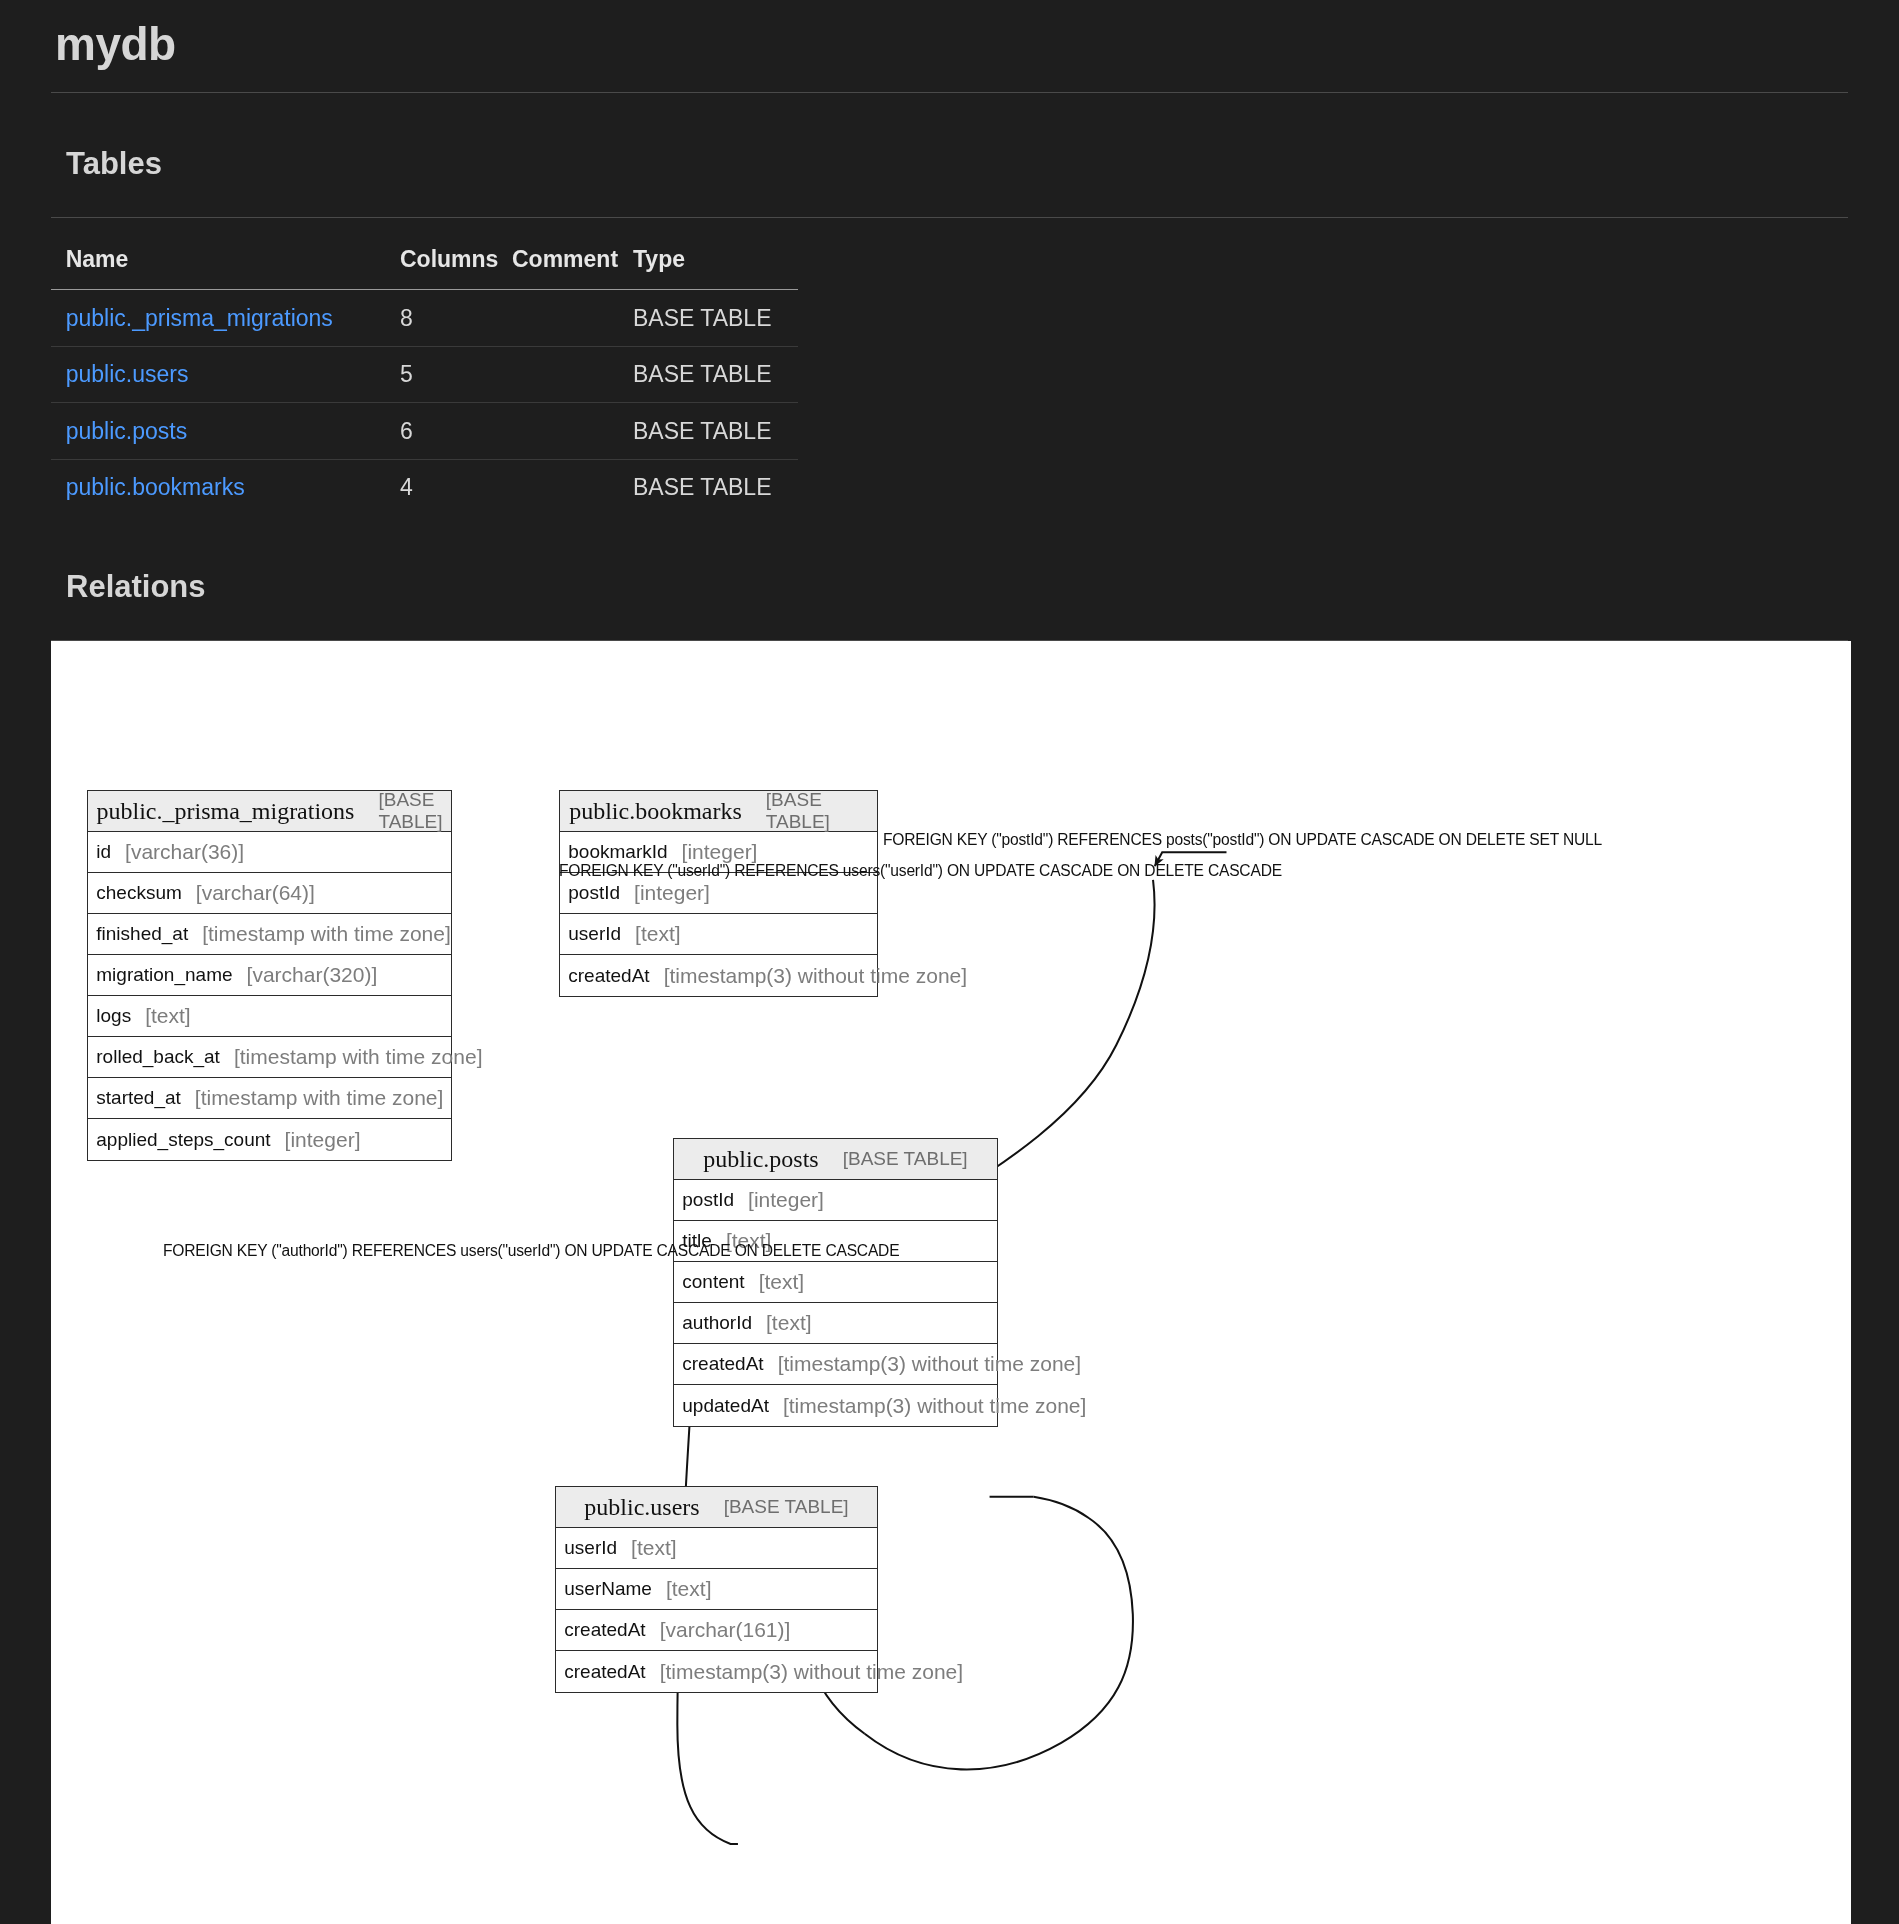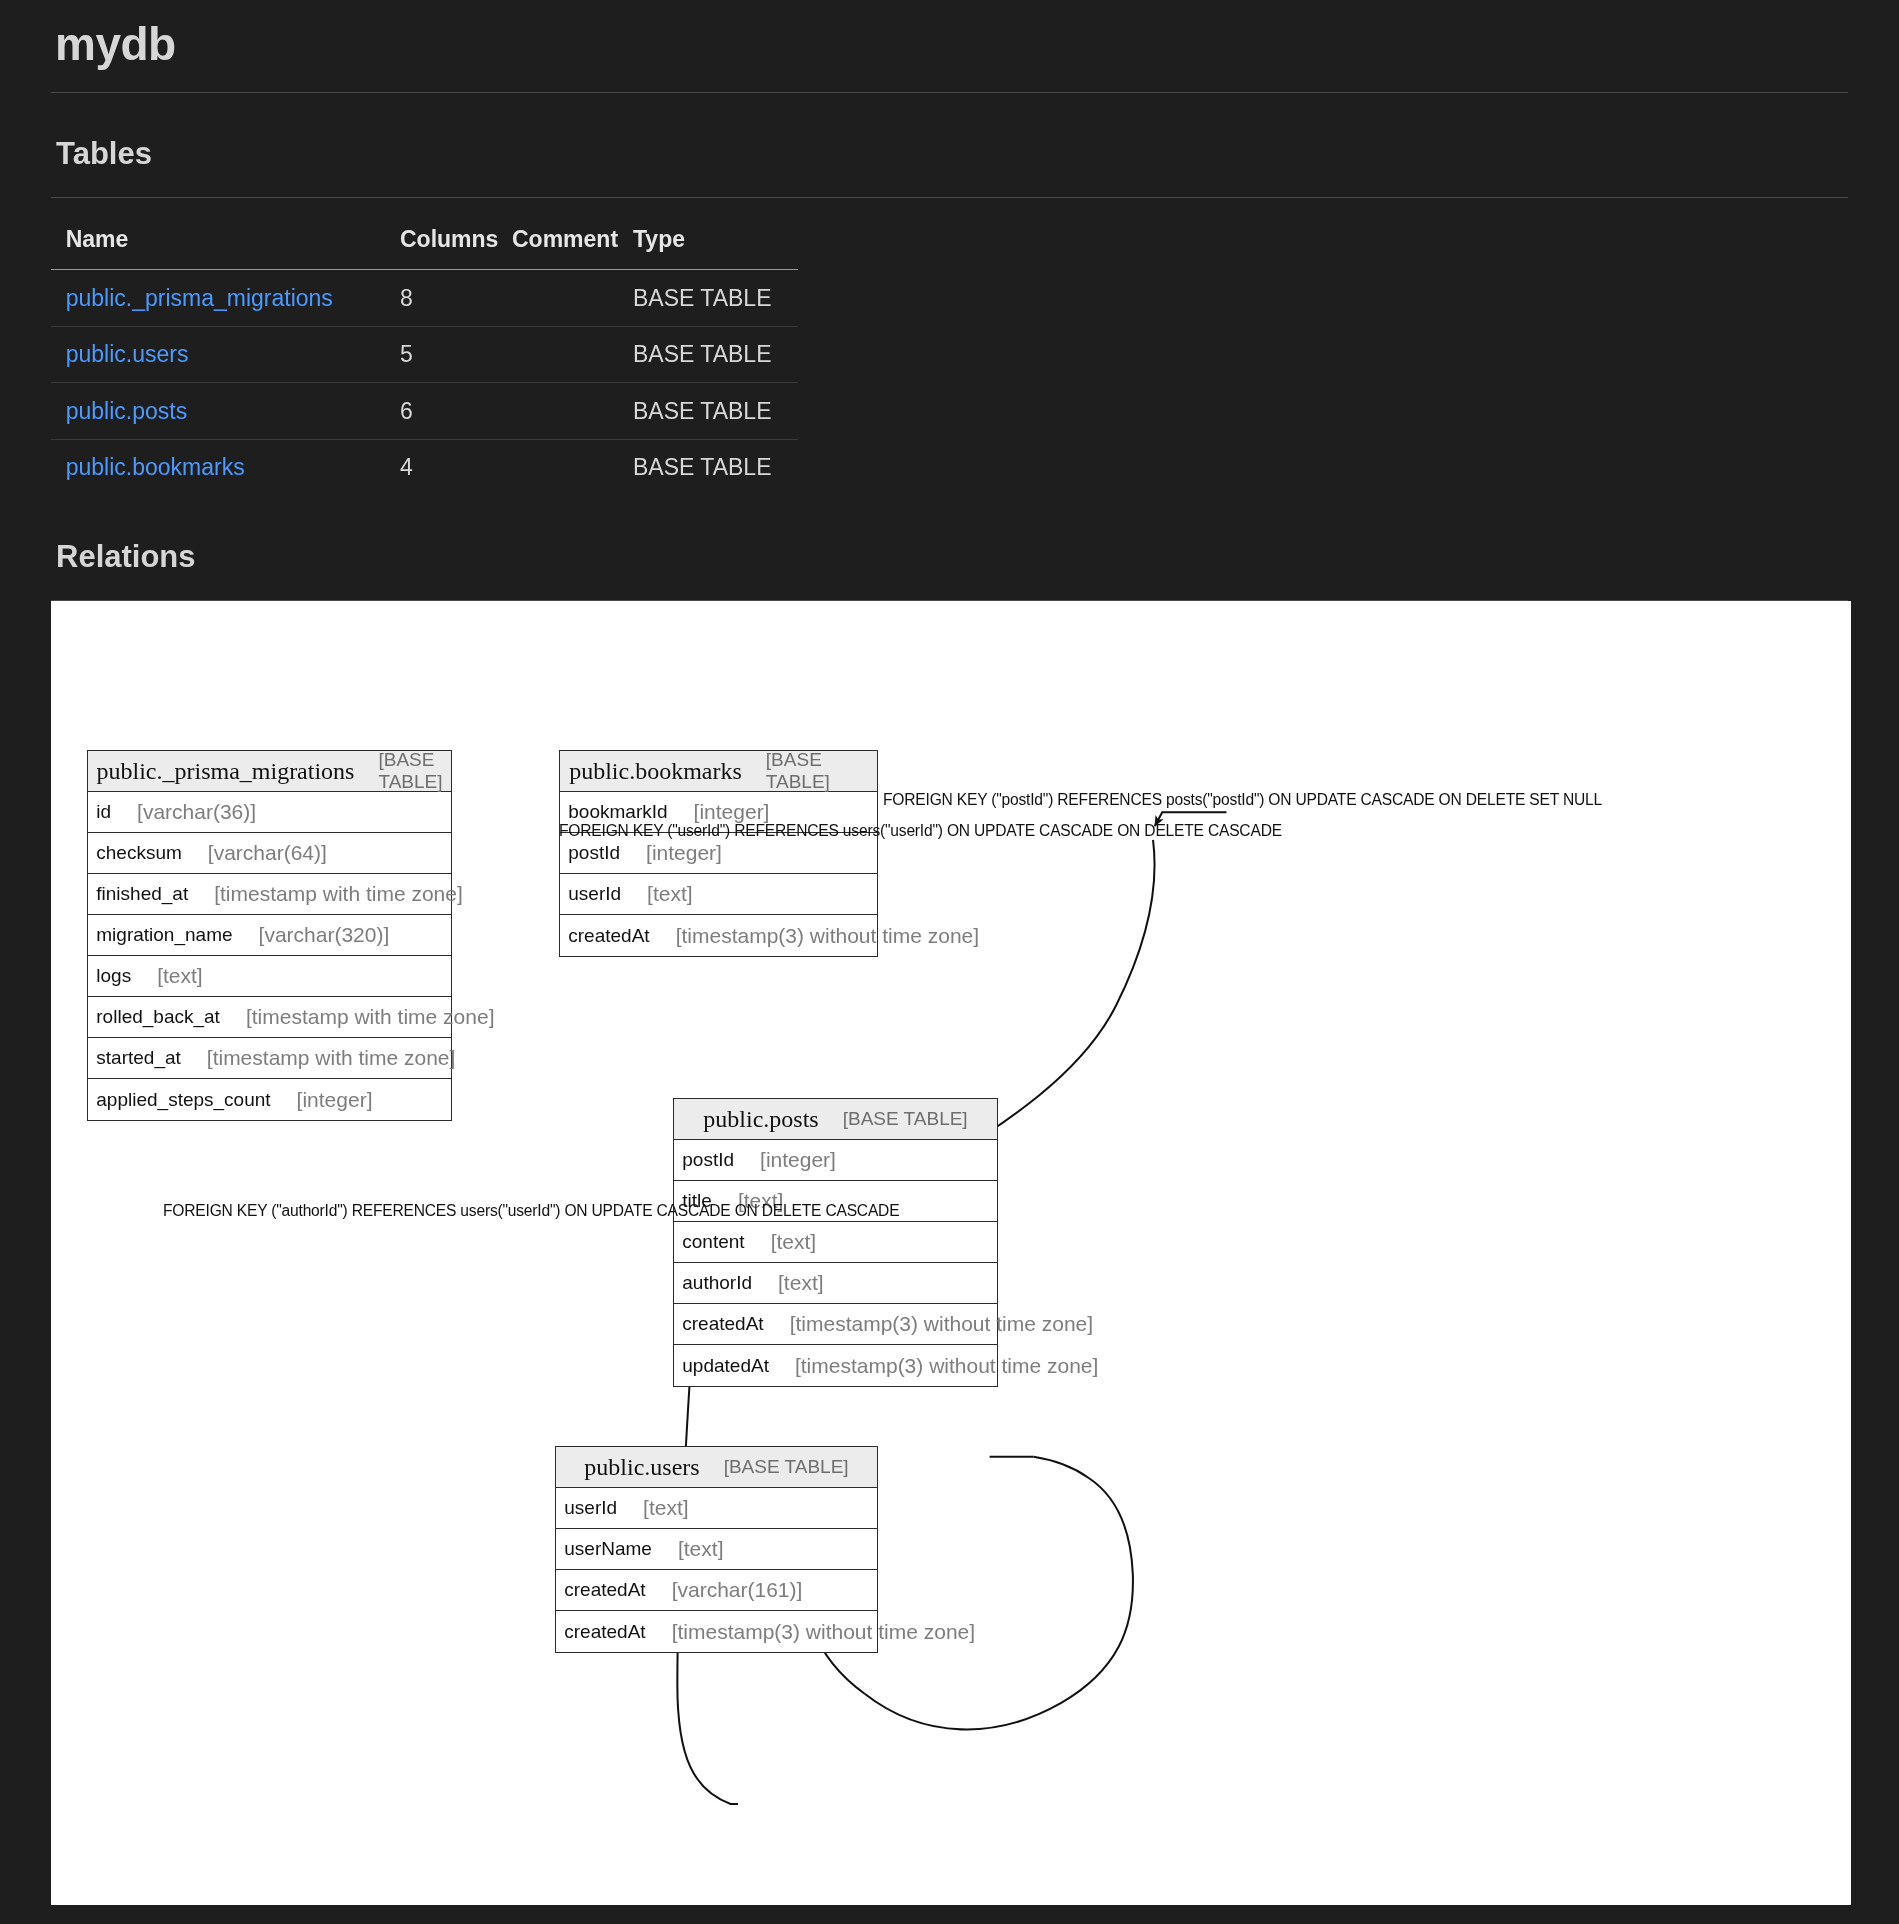--- a/index.html
+++ b/index.html
@@ -23,21 +23,21 @@
   }
   .rule {
     height: 0.9px;
     background: #4a4a4a;
     width: 100%;
   }
   .section-title {
     font-size: 31px;
     font-weight: bold;
     color: #d6d6d6;
-    margin: 5px;
+    margin: 15px;
     padding: 39px 0 20px 0;
   }
 
   
   .tables-wrap { padding-top: 27.5px; }
   table.tables-list {
     border-collapse: collapse;
     font-size: 23px;
   }
   table.tables-list th {
@@ -101,21 +101,21 @@
     font-family: "Liberation Sans", sans-serif;
     font-size: 19px;
     color: #6e6e6e;
   }
   .er-row {
     height: 41px;
     display: flex;
     align-items: center;
     border-bottom: 0.9px solid #2b2b2b;
     padding: 0 8.3px;
-    gap: 26px;
+    gap: 14px;
     white-space: nowrap;
   }
   .er-row:last-child { border-bottom: none; }
   .er-col {
     font-size: 19px;
     color: #111;
     font-family: "Liberation Sans", sans-serif;
   }
   .er-type {
     font-size: 21px;

